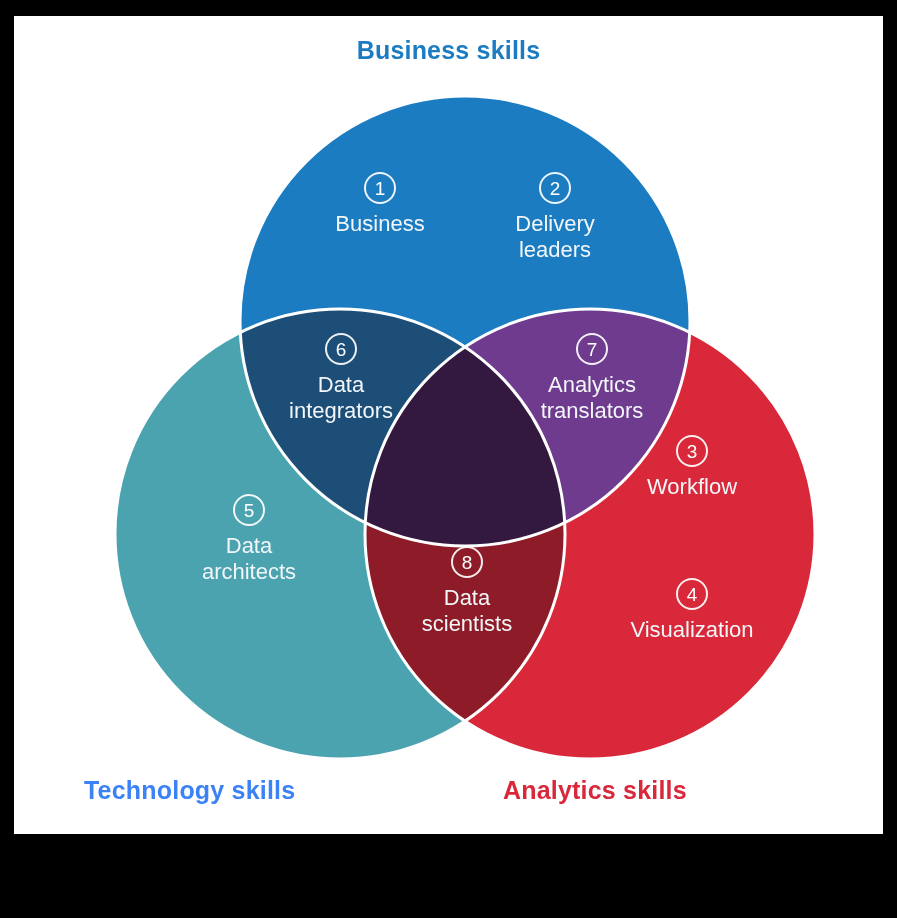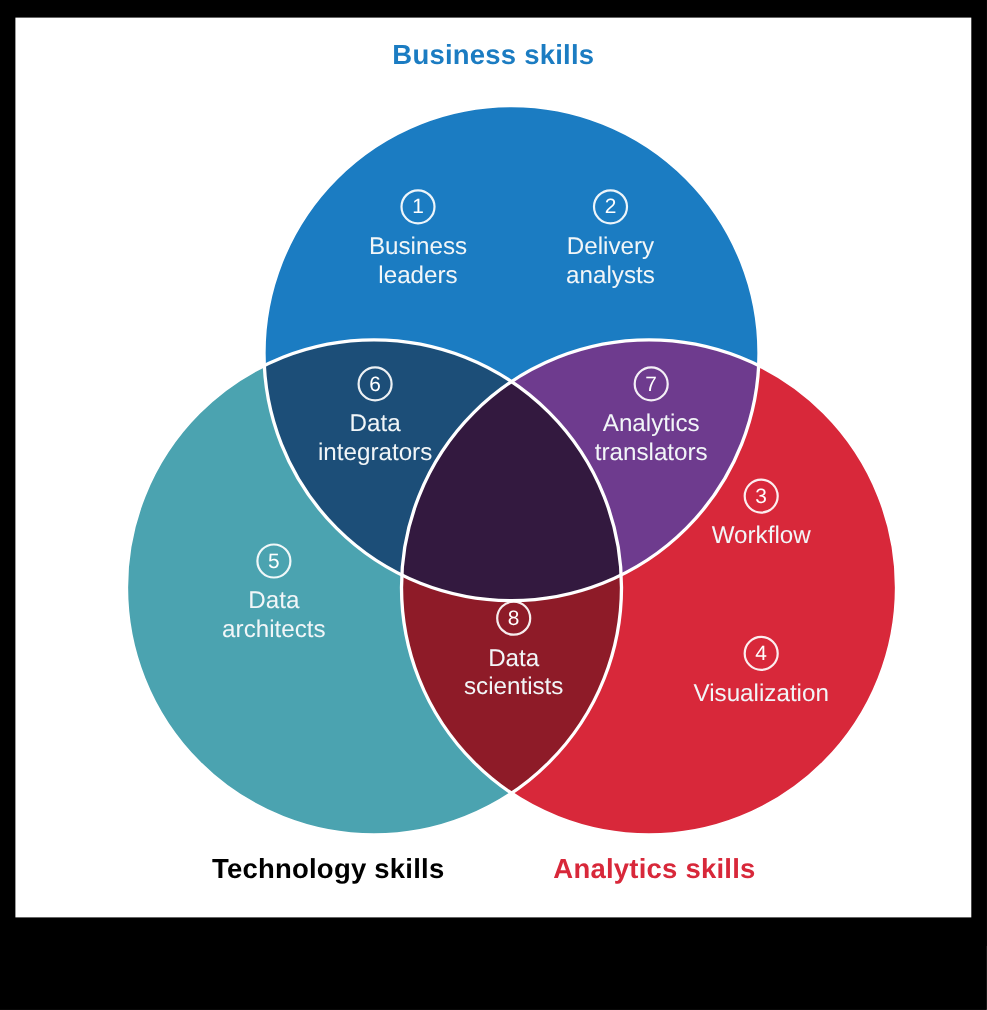--- a/index.html
+++ b/index.html
@@ -48,25 +48,25 @@
     white-space: nowrap;
     font-family: "Liberation Sans", sans-serif;
   }
   #label-business {
     color: #1b7cc2;
     left: 0; right: 0;
     top: 20px;
     text-align: center;
   }
   #label-technology {
-    color: #000000;
+    color: #3b82f6;
     left: 70px;
     top: 760px;
     width: 320px;
-    text-align: right;
+    text-align: left;
   }
   #label-analytics {
     color: #d8283a;
     right: 60px;
     top: 760px;
     width: 320px;
   }
 
   .seg {
     position: absolute;
@@ -143,29 +143,28 @@
     </svg>
 
     <div class="axis-label" id="label-business">Business skills</div>
     <div class="axis-label" id="label-technology">Technology skills</div>
     <div class="axis-label" id="label-analytics">Analytics skills</div>
 
     <div class="seg" style="left:366px; top:156px;">
       <div class="num">1</div>
       <div class="txt">
         <span>Business</span>
-        <span>leaders</span>
       </div>
     </div>
 
     <div class="seg" style="left:541px; top:156px;">
       <div class="num">2</div>
       <div class="txt">
         <span>Delivery</span>
-        <span>analysts</span>
+        <span>leaders</span>
       </div>
     </div>
 
     <div class="seg" style="left:678px; top:419px;">
       <div class="num">3</div>
       <div class="txt">
         <span>Workflow</span>
       </div>
     </div>
 

